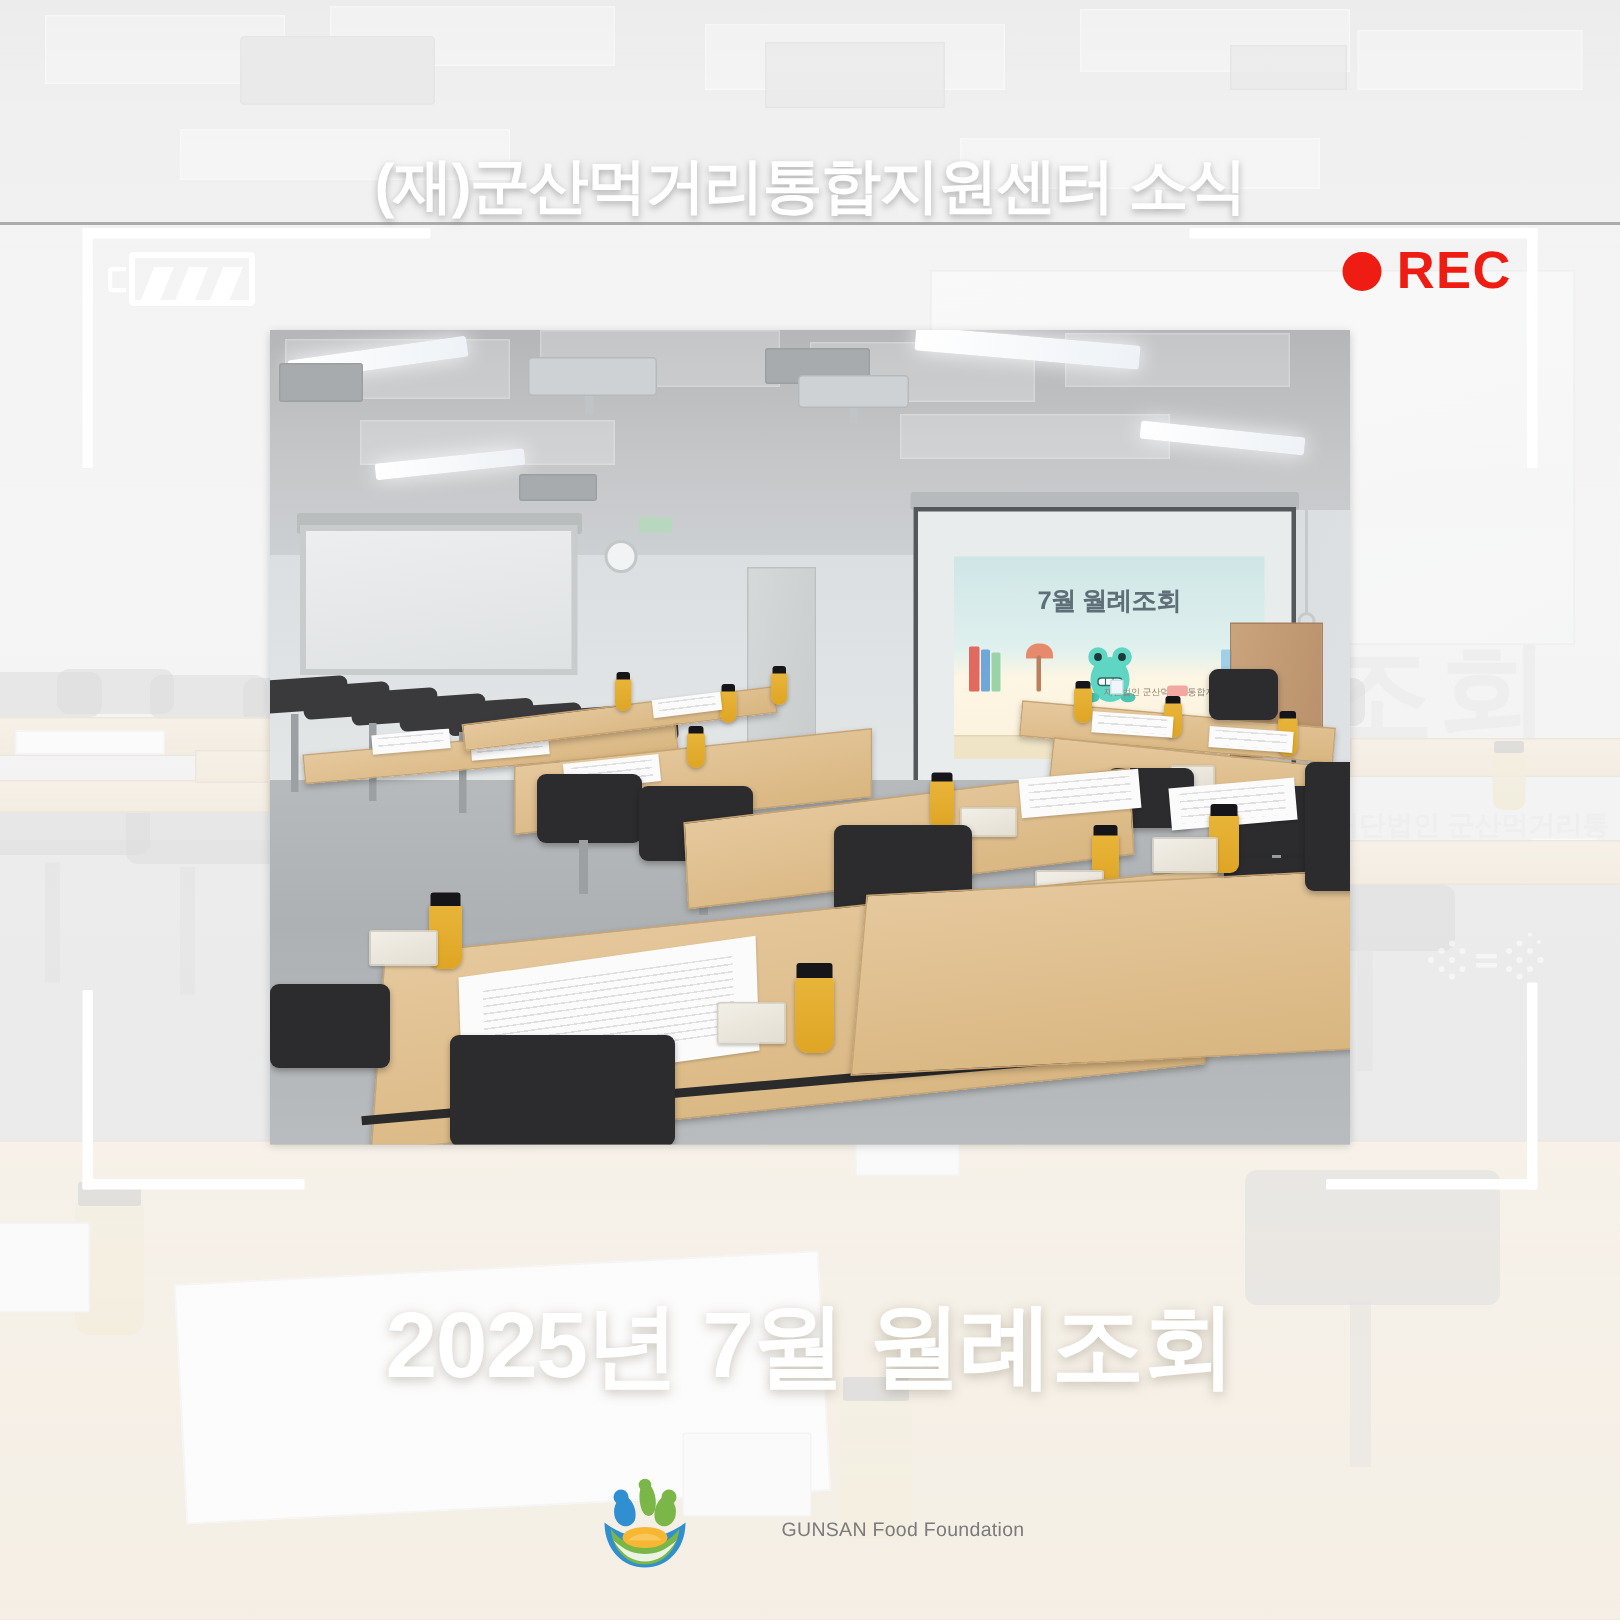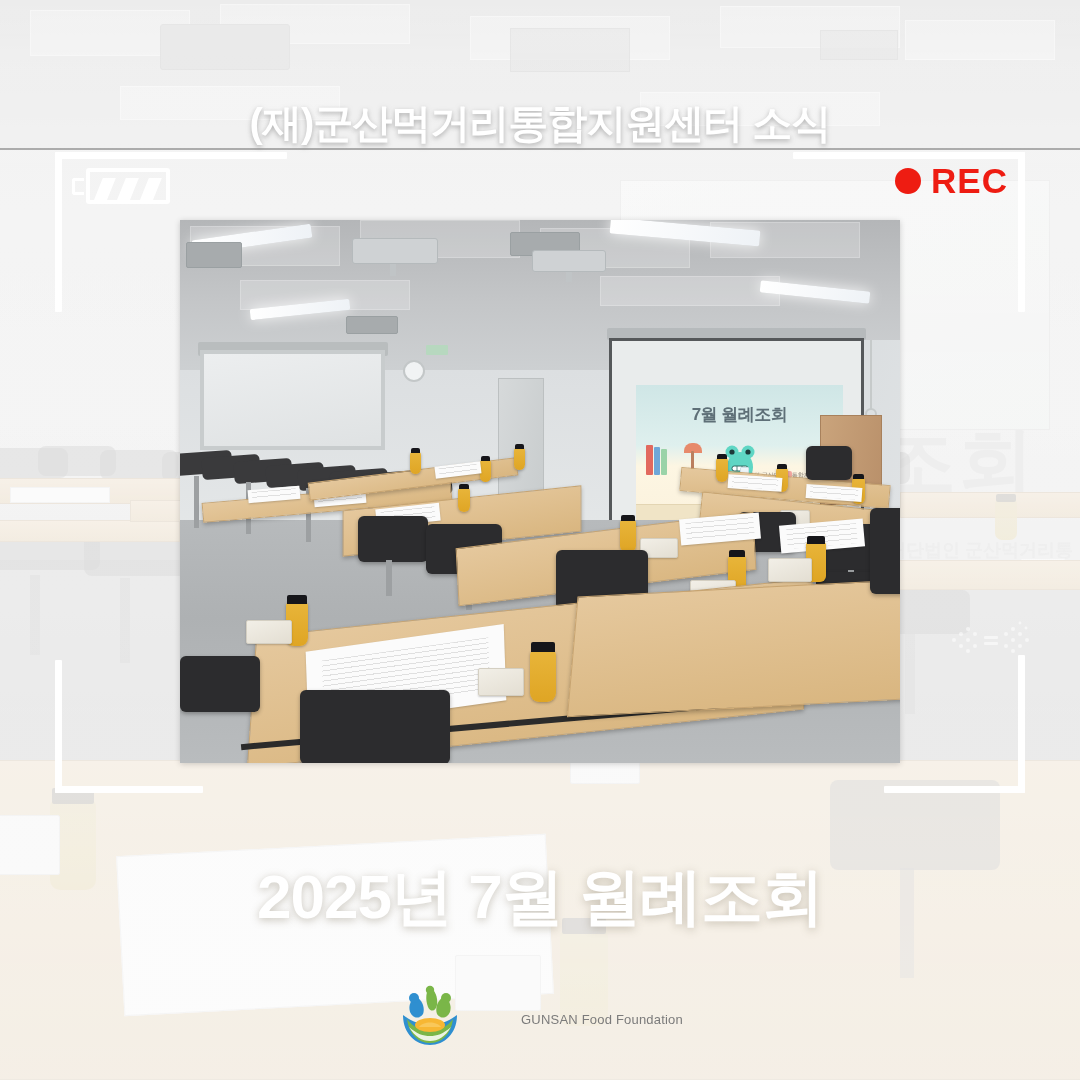--- a/index.html
+++ b/index.html
@@ -106,21 +106,21 @@
     background:linear-gradient(170deg,#eceeef,#dfe2e3);border:4px solid #c8cccd;}
   #ph-wbframe{left:18px;top:122px;width:190px;height:14px;background:#b9bdbe;border-radius:2px;}
   #ph-door{left:318px;top:158px;width:46px;height:118px;
     background:linear-gradient(100deg,#d6d9da,#c9cdce);border:1px solid #bcc0c1;}
   #ph-clock{left:223px;top:140px;width:22px;height:22px;border-radius:50%;
     background:#f1f3f4;border:2px solid #c3c7c8;}
   #ph-exit{left:246px;top:125px;width:22px;height:10px;background:#b7d8bf;border-radius:1px;}
   
   #ph-screenbox{left:429px;top:118px;width:255px;height:219px;
     background:#e9ecec;border:3px solid #55585a;}
-  #ph-screen-img{position:absolute;left:24px;top:44px;width:207px;height:135px;
+  #ph-screen-img{position:absolute;left:24px;top:30px;width:207px;height:135px;
     background:linear-gradient(180deg,#cfe6e6 0%,#dff0ee 45%,#fdf6e3 60%,#fbf2dd 100%);}
   #ph-screen-title{position:absolute;left:0;top:18px;width:207px;text-align:center;
     font-size:17px;font-weight:900;color:#5e6f77;letter-spacing:-.5px;}
   #ph-frog{position:absolute;left:84px;top:56px;width:40px;height:44px;}
   #ph-screen-cap{position:absolute;left:100px;top:86px;width:95px;text-align:left;
     font-size:6px;color:#8b8176;white-space:nowrap;}
   #ph-desk-strip{position:absolute;left:0;bottom:0;width:207px;height:16px;
     background:#f0e4c6;border-top:1px solid #e3d5b3;}
   .ph-book{position:absolute;border-radius:1px;}
   #ph-scr-roller{left:427px;top:108px;width:259px;height:12px;background:#b6babc;border-radius:2px;}

